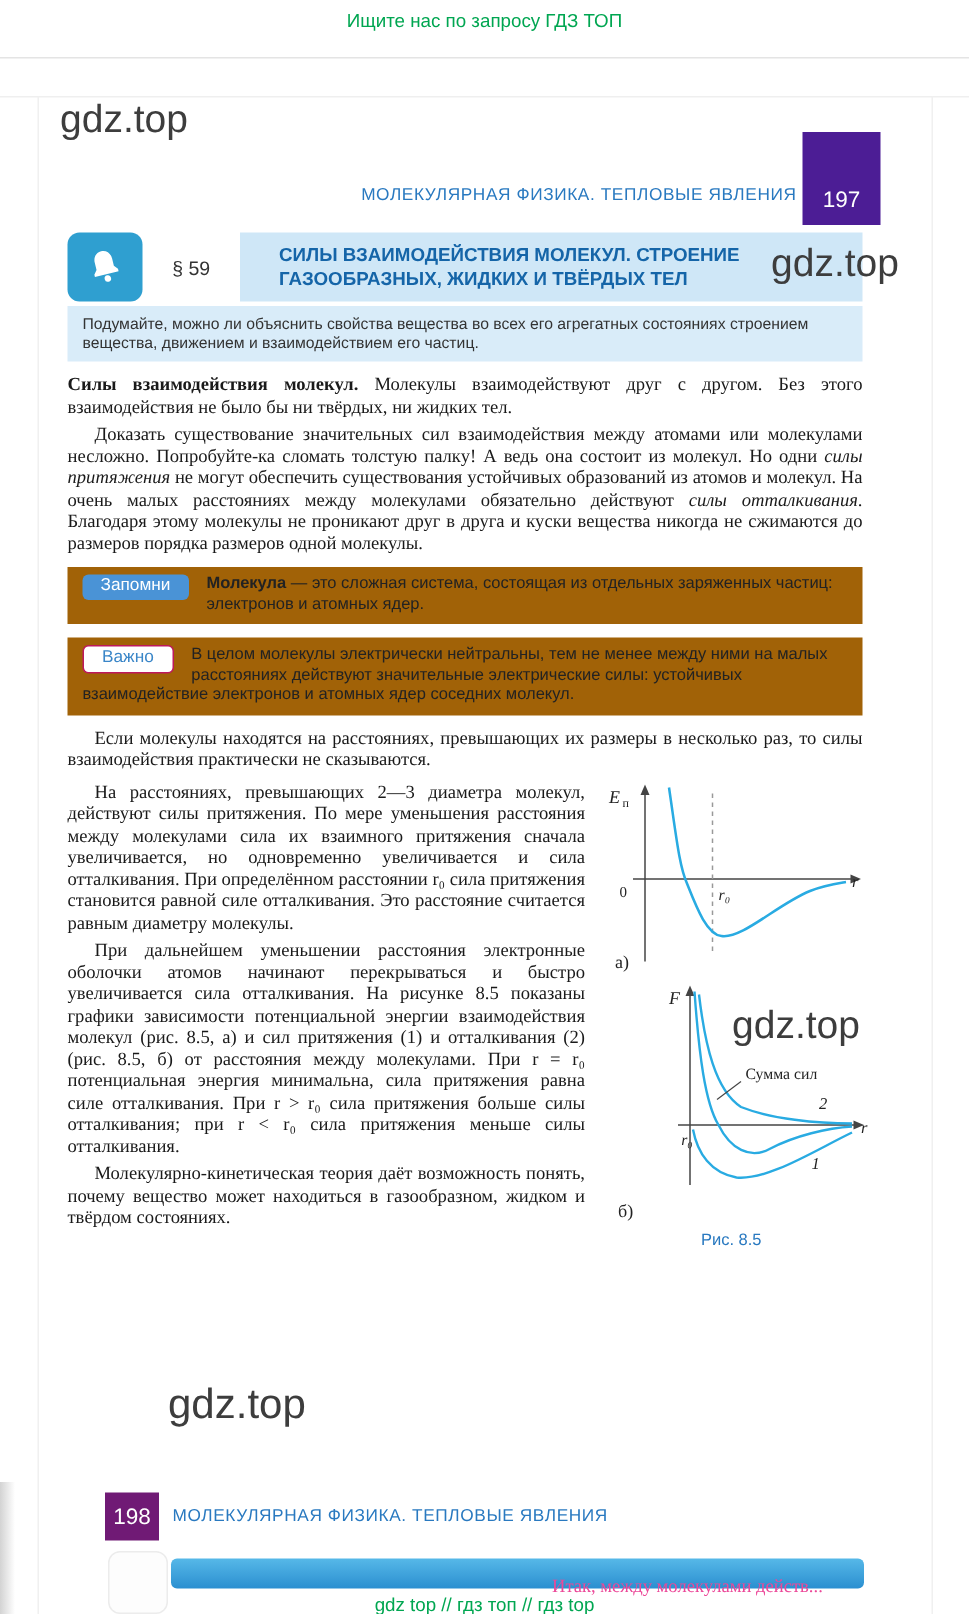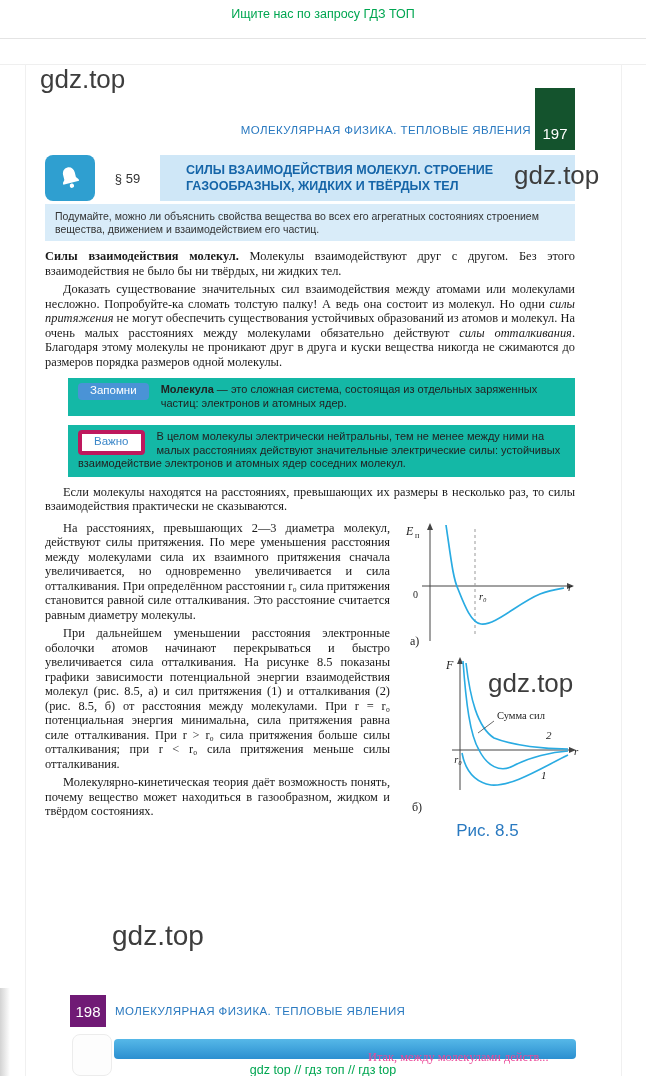--- a/index.html
+++ b/index.html
@@ -18,22 +18,22 @@
   .curl { position:absolute; left:0; top:988px; width:10px; height:88px;
     background:linear-gradient(to right,#d3d3d3,#ffffff); }
 
   .wm { position:absolute; font-family:"Liberation Sans",sans-serif;
     color:#3d3d3d; font-size:26px; z-index:5; }
   #wm1 { top:64px; left:40px; }
   #wm2 { top:160px; left:514px; }
   #wm3 { top:668px; left:488px; }
   #wm4 { top:920px; left:112px; font-size:28px; }
 
-  .pagetab { position:absolute; top:88px; left:535px; width:40px; height:62px;
-    background:#14532d; color:#fff; display:flex; align-items:flex-end; justify-content:center;
+  .pagetab { position:absolute; top:88px; left:535px; width:52px; height:62px;
+    background:#4c1d95; color:#fff; display:flex; align-items:flex-end; justify-content:center;
     padding-bottom:8px; font-family:"Liberation Sans",sans-serif; font-size:15px; }
   .runhead { position:absolute; top:124px; left:45px; width:486px; text-align:right;
     color:#2979c0; font-family:"Liberation Sans",sans-serif; font-size:11.5px; letter-spacing:.4px; }
 
   .content { position:absolute; top:155px; left:45px; width:530px; }
 
   .section-head { display:flex; align-items:stretch; height:46px; }
   .bell-box { width:50px; background:#2f9fd0; border-radius:8px;
     display:flex; align-items:center; justify-content:center; }
   .bell-box svg { transform:rotate(-14deg); }
@@ -43,36 +43,36 @@
     font-family:"Liberation Sans",sans-serif; font-weight:bold; font-size:12.5px;
     line-height:16px; padding:7px 26px; }
   .think { background:#d9ecf9; margin-top:3px; padding:6px 10px;
     font-family:"Liberation Sans",sans-serif; font-size:10.5px; line-height:12.5px; color:#333; }
 
   .para { font-size:12.4px; line-height:14.5px; text-align:justify; }
   .indent { text-indent:18px; }
   .mt8 { margin-top:8px; } .mt6 { margin-top:6px; } .mt4 { margin-top:4px; }
   .b { font-weight:bold; } .i { font-style:italic; }
 
-  .membox { background:#14b8a6; margin-top:9px; padding:5px 10px 6px 10px;
+  .membox { background:#a16207; margin-top:9px; padding:5px 10px 6px 10px;
     font-family:"Liberation Sans",sans-serif; font-size:11px; line-height:13.5px;
-    color:#222; overflow:hidden;margin-left:23px; }
+    color:#222; overflow:hidden; }
   .badge { float:left; border-radius:4px; padding:1px 12px 2px; margin:0 12px 2px 0;
     font-family:"Liberation Sans",sans-serif; font-size:11.5px; }
   .badge-rem { background:#4a93d6; color:#fff; }
-  .badge-imp { background:#fff; color:#3a86c8; border:4px solid #be185d; }
+  .badge-imp { background:#fff; color:#3a86c8; border:1px solid #be185d; }
 
   .cols { display:flex; margin-top:7px; }
   .colL { width:345px; }
   .colR { width:185px; padding-left:10px; }
   .fig { display:block; }
   .fig text { font-family:"Liberation Serif",serif; fill:#222; }
   .fig .it { font-style:italic; }
   .figcap { text-align:center; color:#2979c0; font-family:"Liberation Sans",sans-serif;
-    font-size:17px; margin-top:4px; }
+    font-size:11px; margin-top:4px; }
 
   .p198row { position:absolute; top:995px; left:70px; display:flex; align-items:center; }
   .p198num { width:36px; height:32px; background:#701a75; color:#fff;
     display:flex; align-items:center; justify-content:center;
     font-family:"Liberation Sans",sans-serif; font-size:15px; }
   .p198head { margin-left:9px; color:#2979c0; font-family:"Liberation Sans",sans-serif;
     font-size:11.5px; letter-spacing:.4px; }
 
   .nextsec { position:absolute; top:1034px; left:72px; display:flex; }
   .nextbell { width:40px; height:42px; background:#fdfdfd; border:1px solid #ececec;

